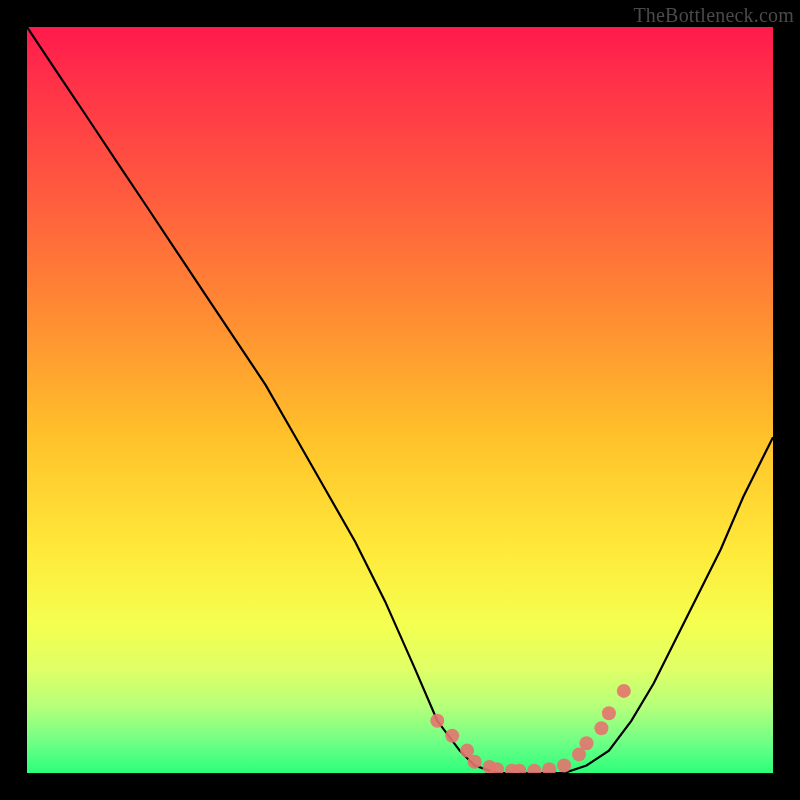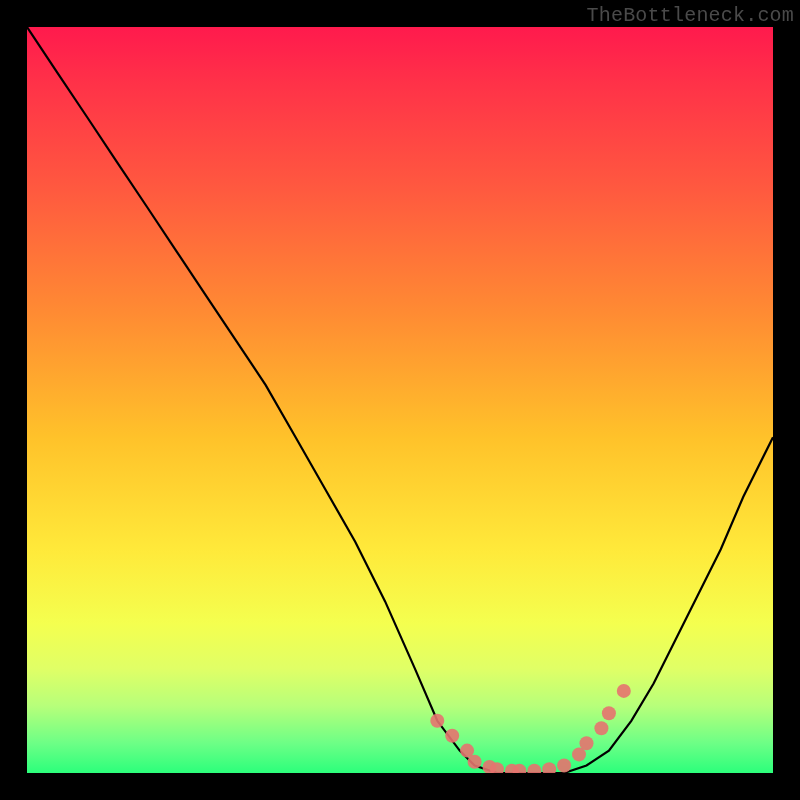--- a/index.html
+++ b/index.html
@@ -37,21 +37,21 @@
       #e0ff66 86%,
       #b7ff7a 91%,
       #6dff86 96%,
       #2cff7b 100%
     );
   }
   .attribution {
     position: absolute;
     top: 4px;
     right: 6px;
-    font-family: Liberation Mono, monospace;
+    font-family: Liberation Serif, serif;
     font-size: 20px;
     color: #4a4a4a;
     letter-spacing: 0.2px;
     user-select: none;
   }
   svg.curve {
     position: absolute;
     left: 0;
     top: 0;
   }

